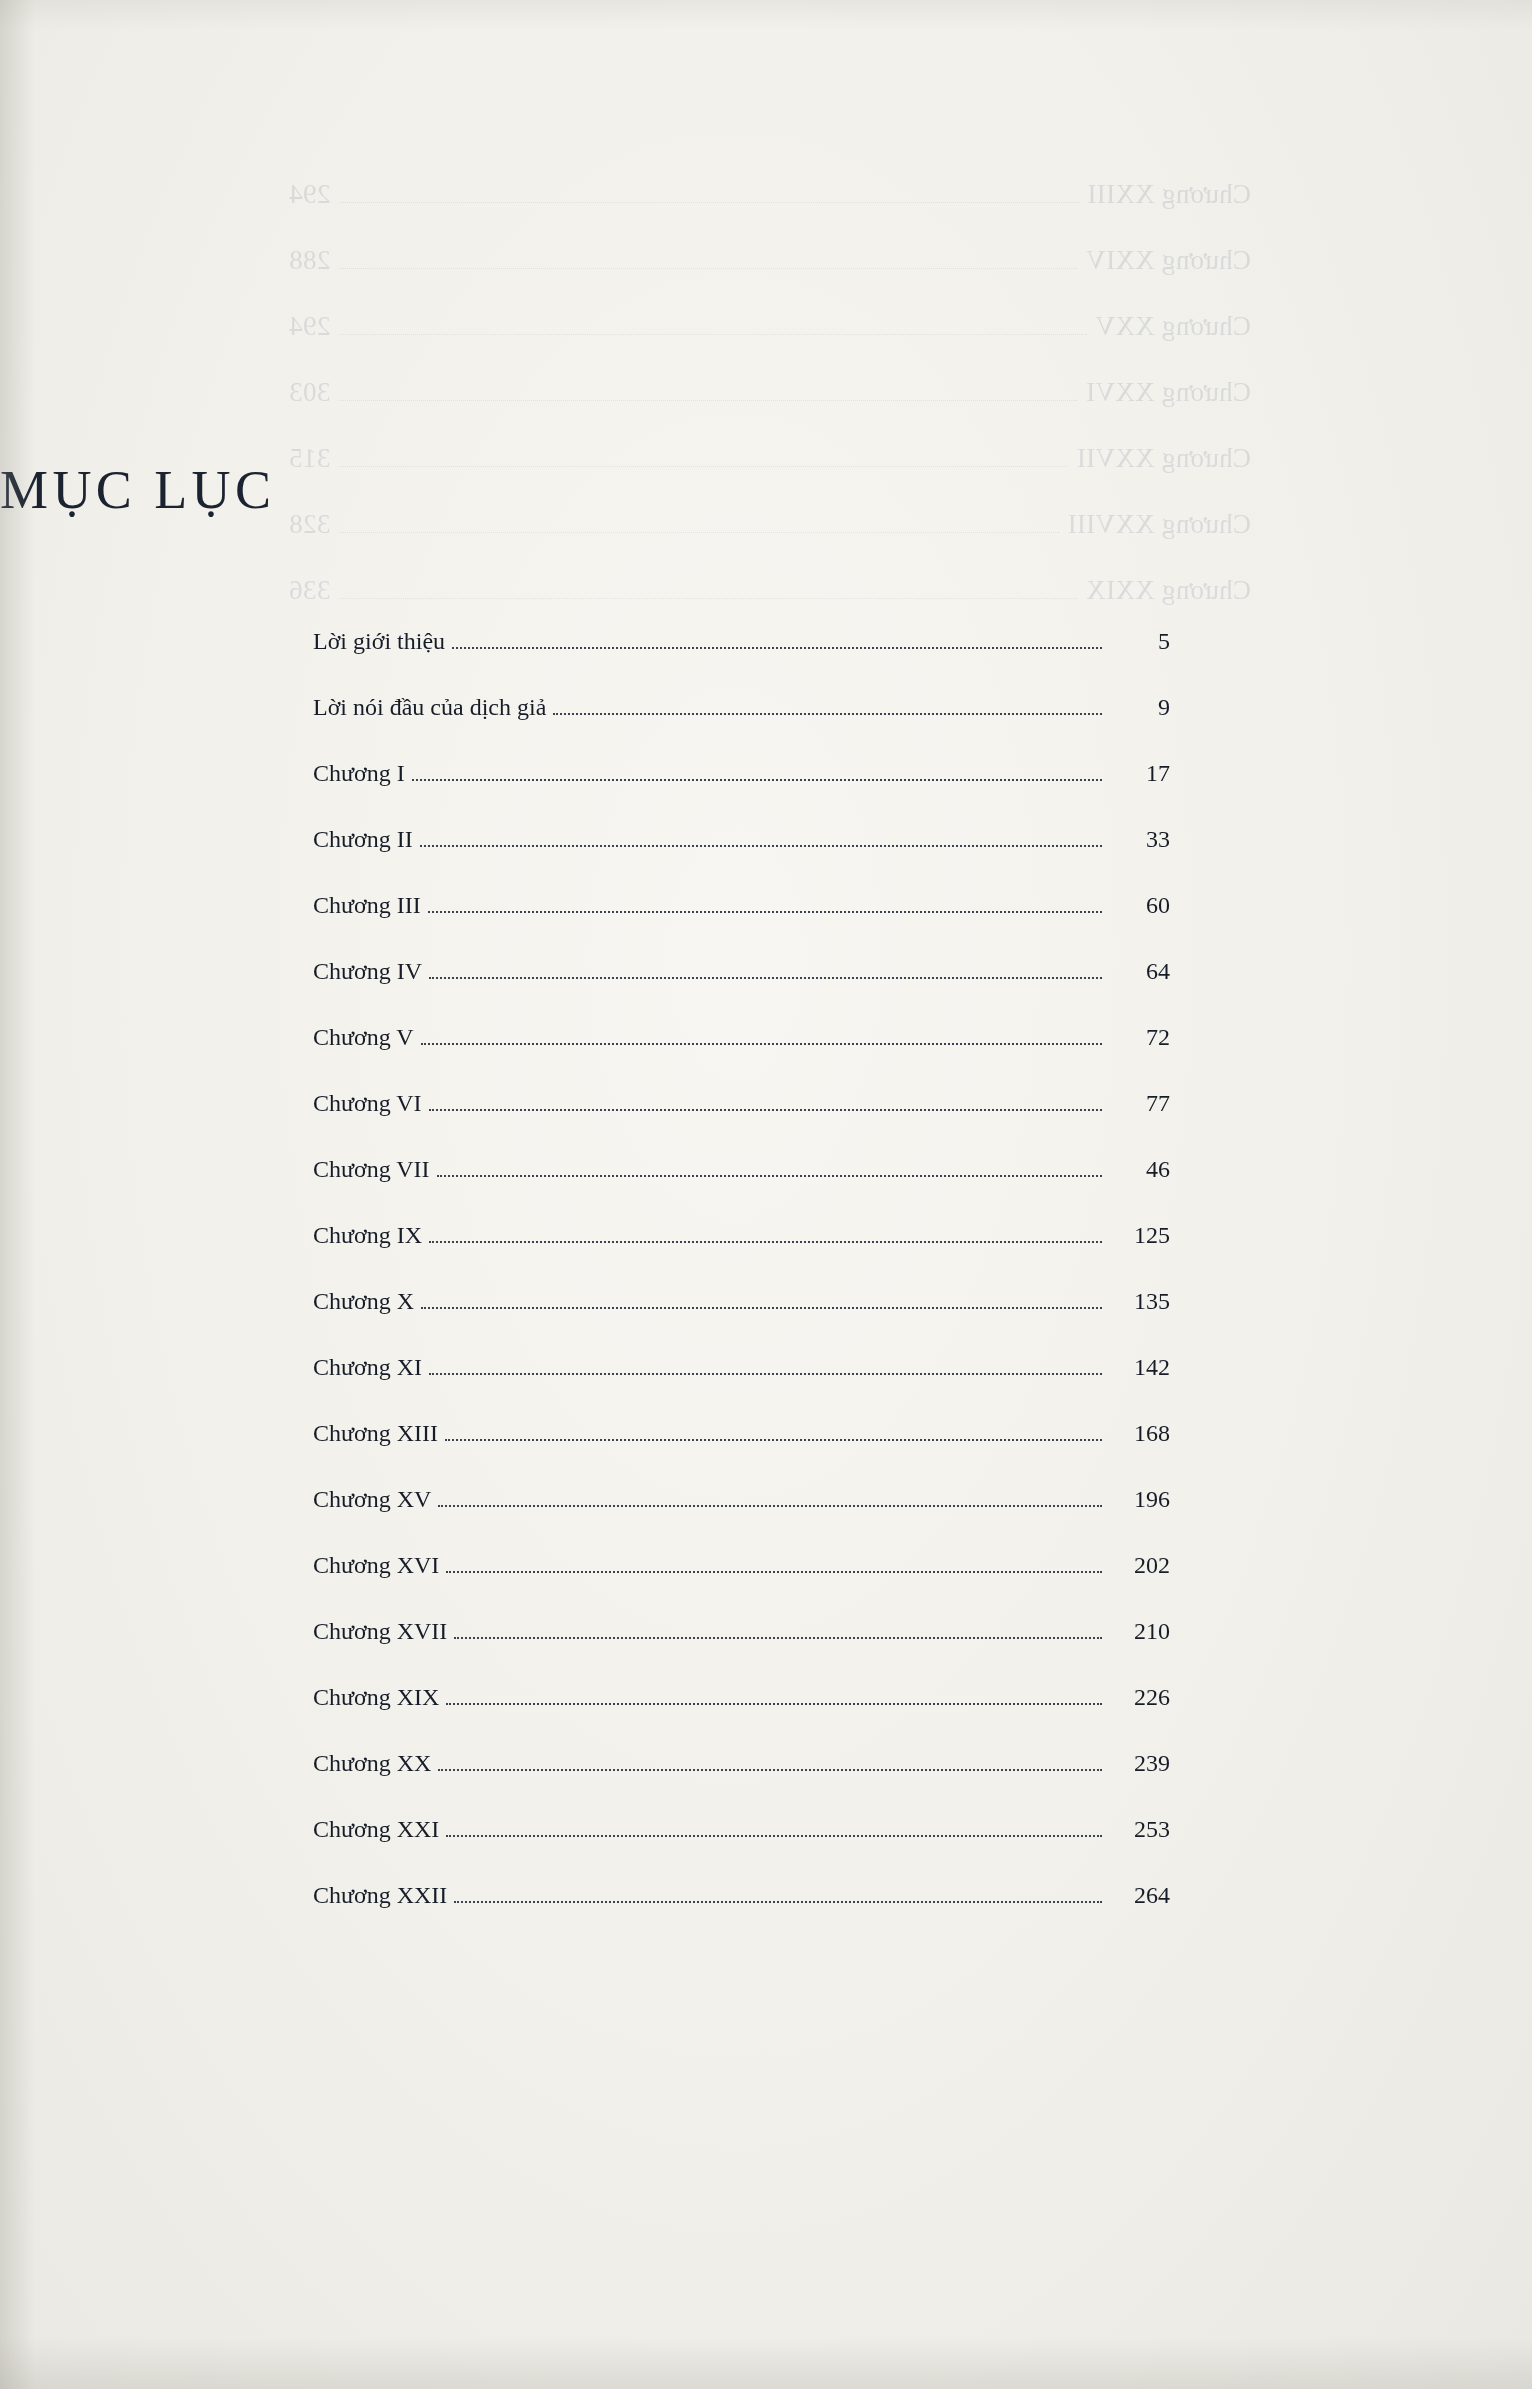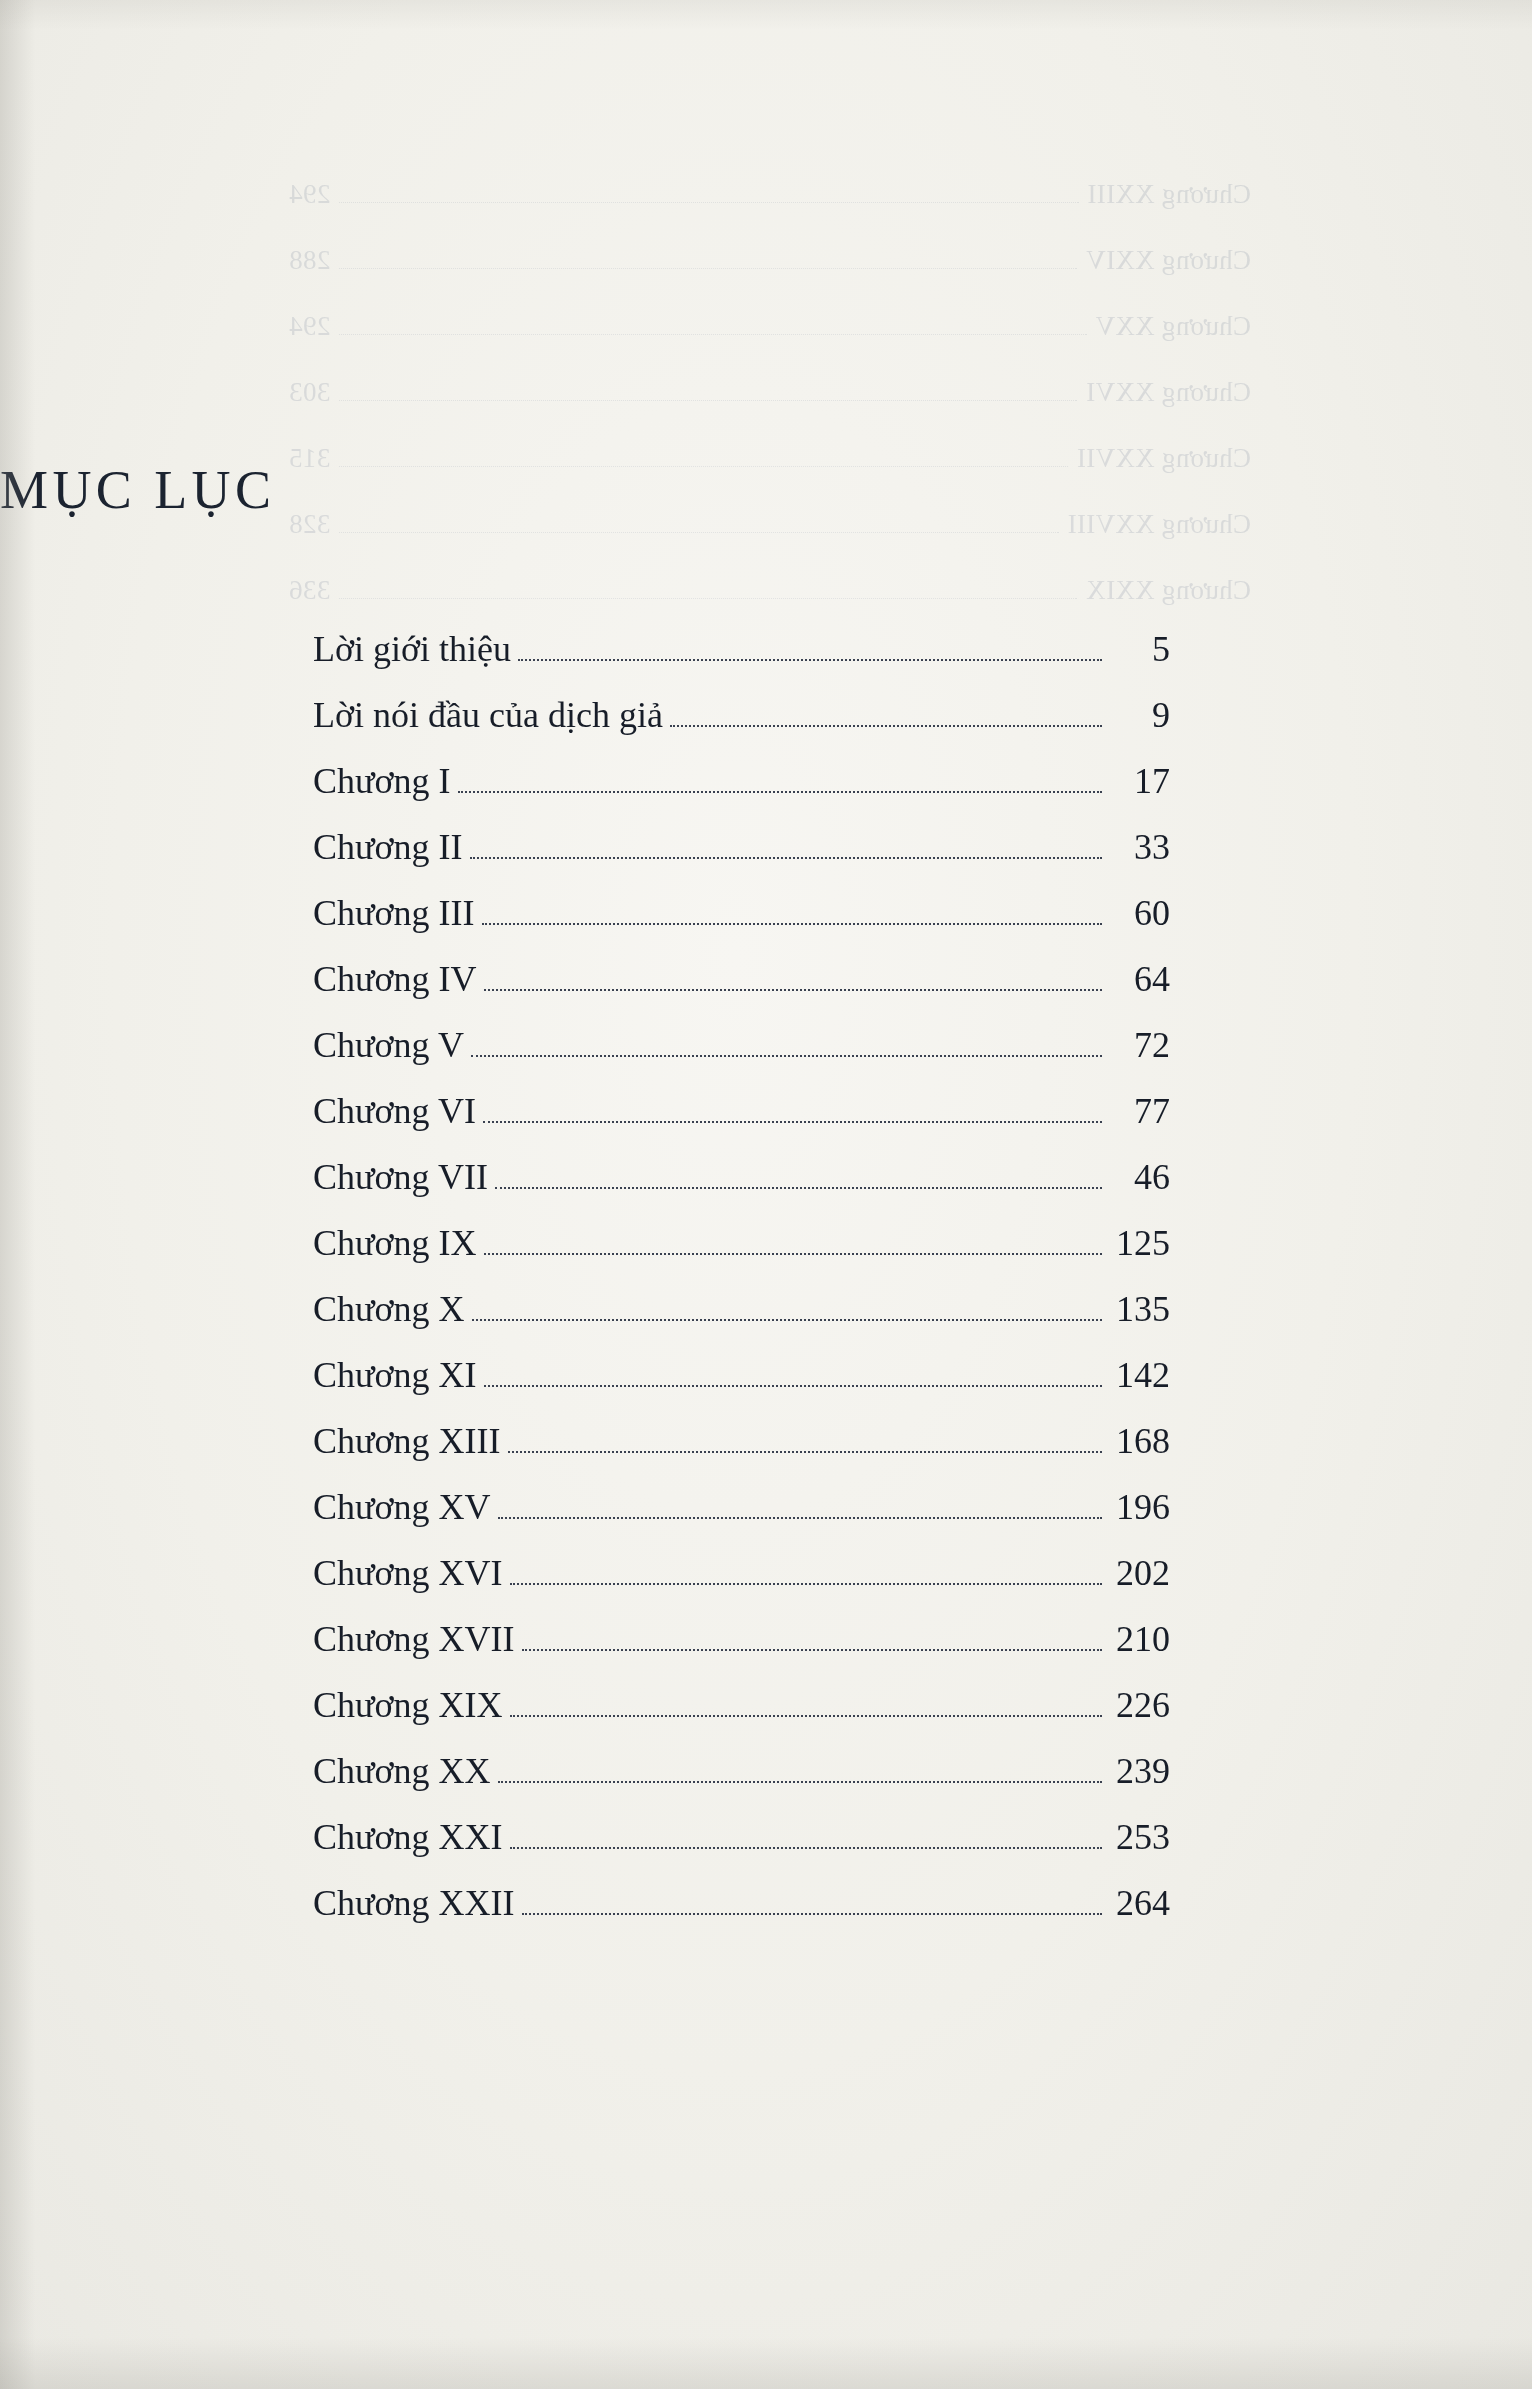--- a/index.html
+++ b/index.html
@@ -95,21 +95,21 @@
     position: absolute;
     left: 313px;
     top: 628px;
     width: 857px;
   }
 
   .toc-row {
     display: flex;
     align-items: baseline;
     height: 66px;
-    font-size: 36px;
+    font-size: 24px;
     color: #171d28;
     font-family: "Liberation Serif", serif;
   }
   .toc-label { white-space: nowrap; }
   .toc-dots {
     flex: 1;
     border-bottom: 2.6px dotted #3a4150;
     margin: 0 7px 9.6px 7px;
     min-width: 35px;
   }

